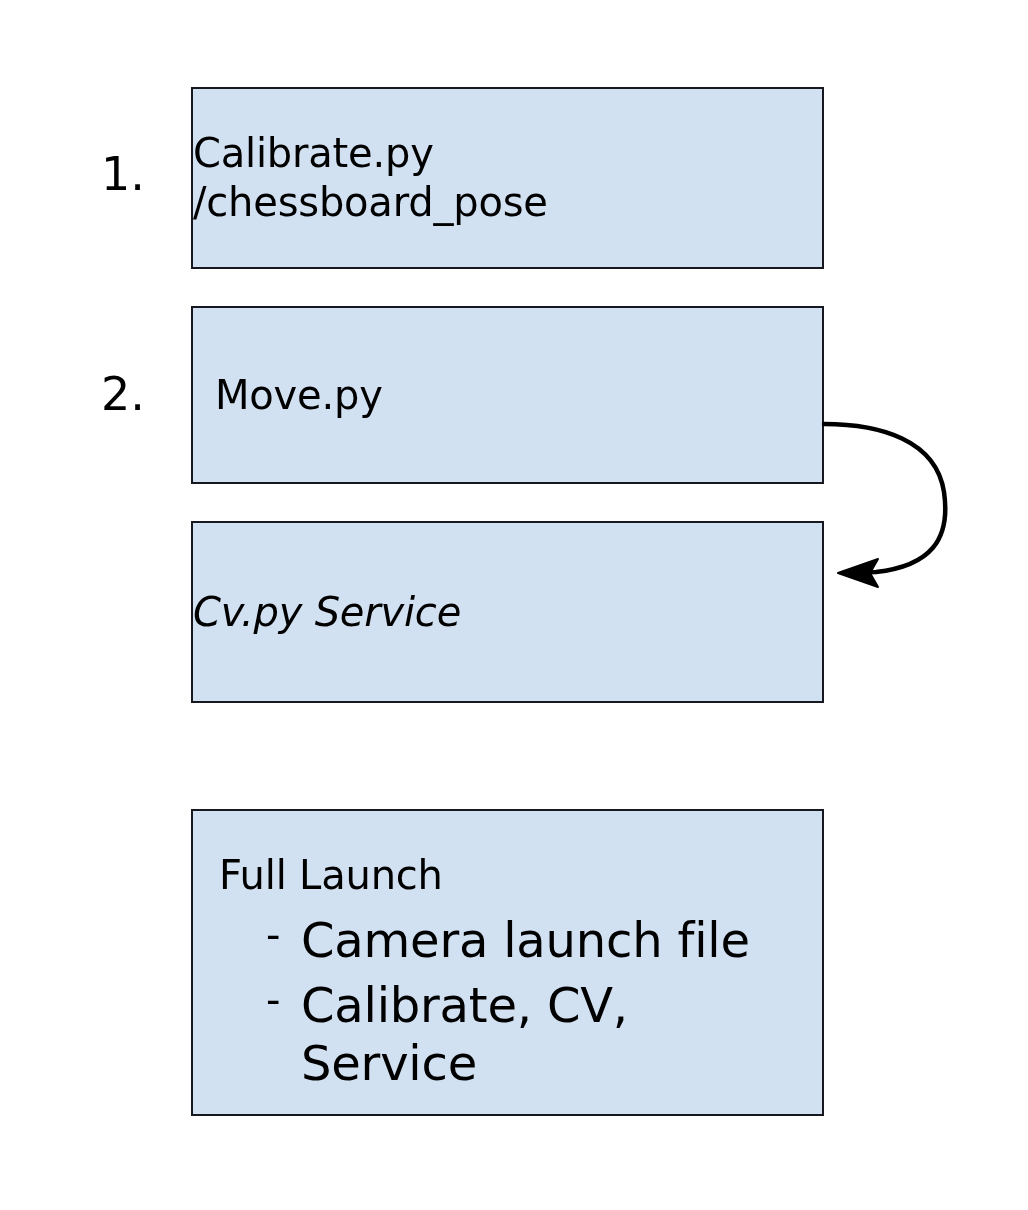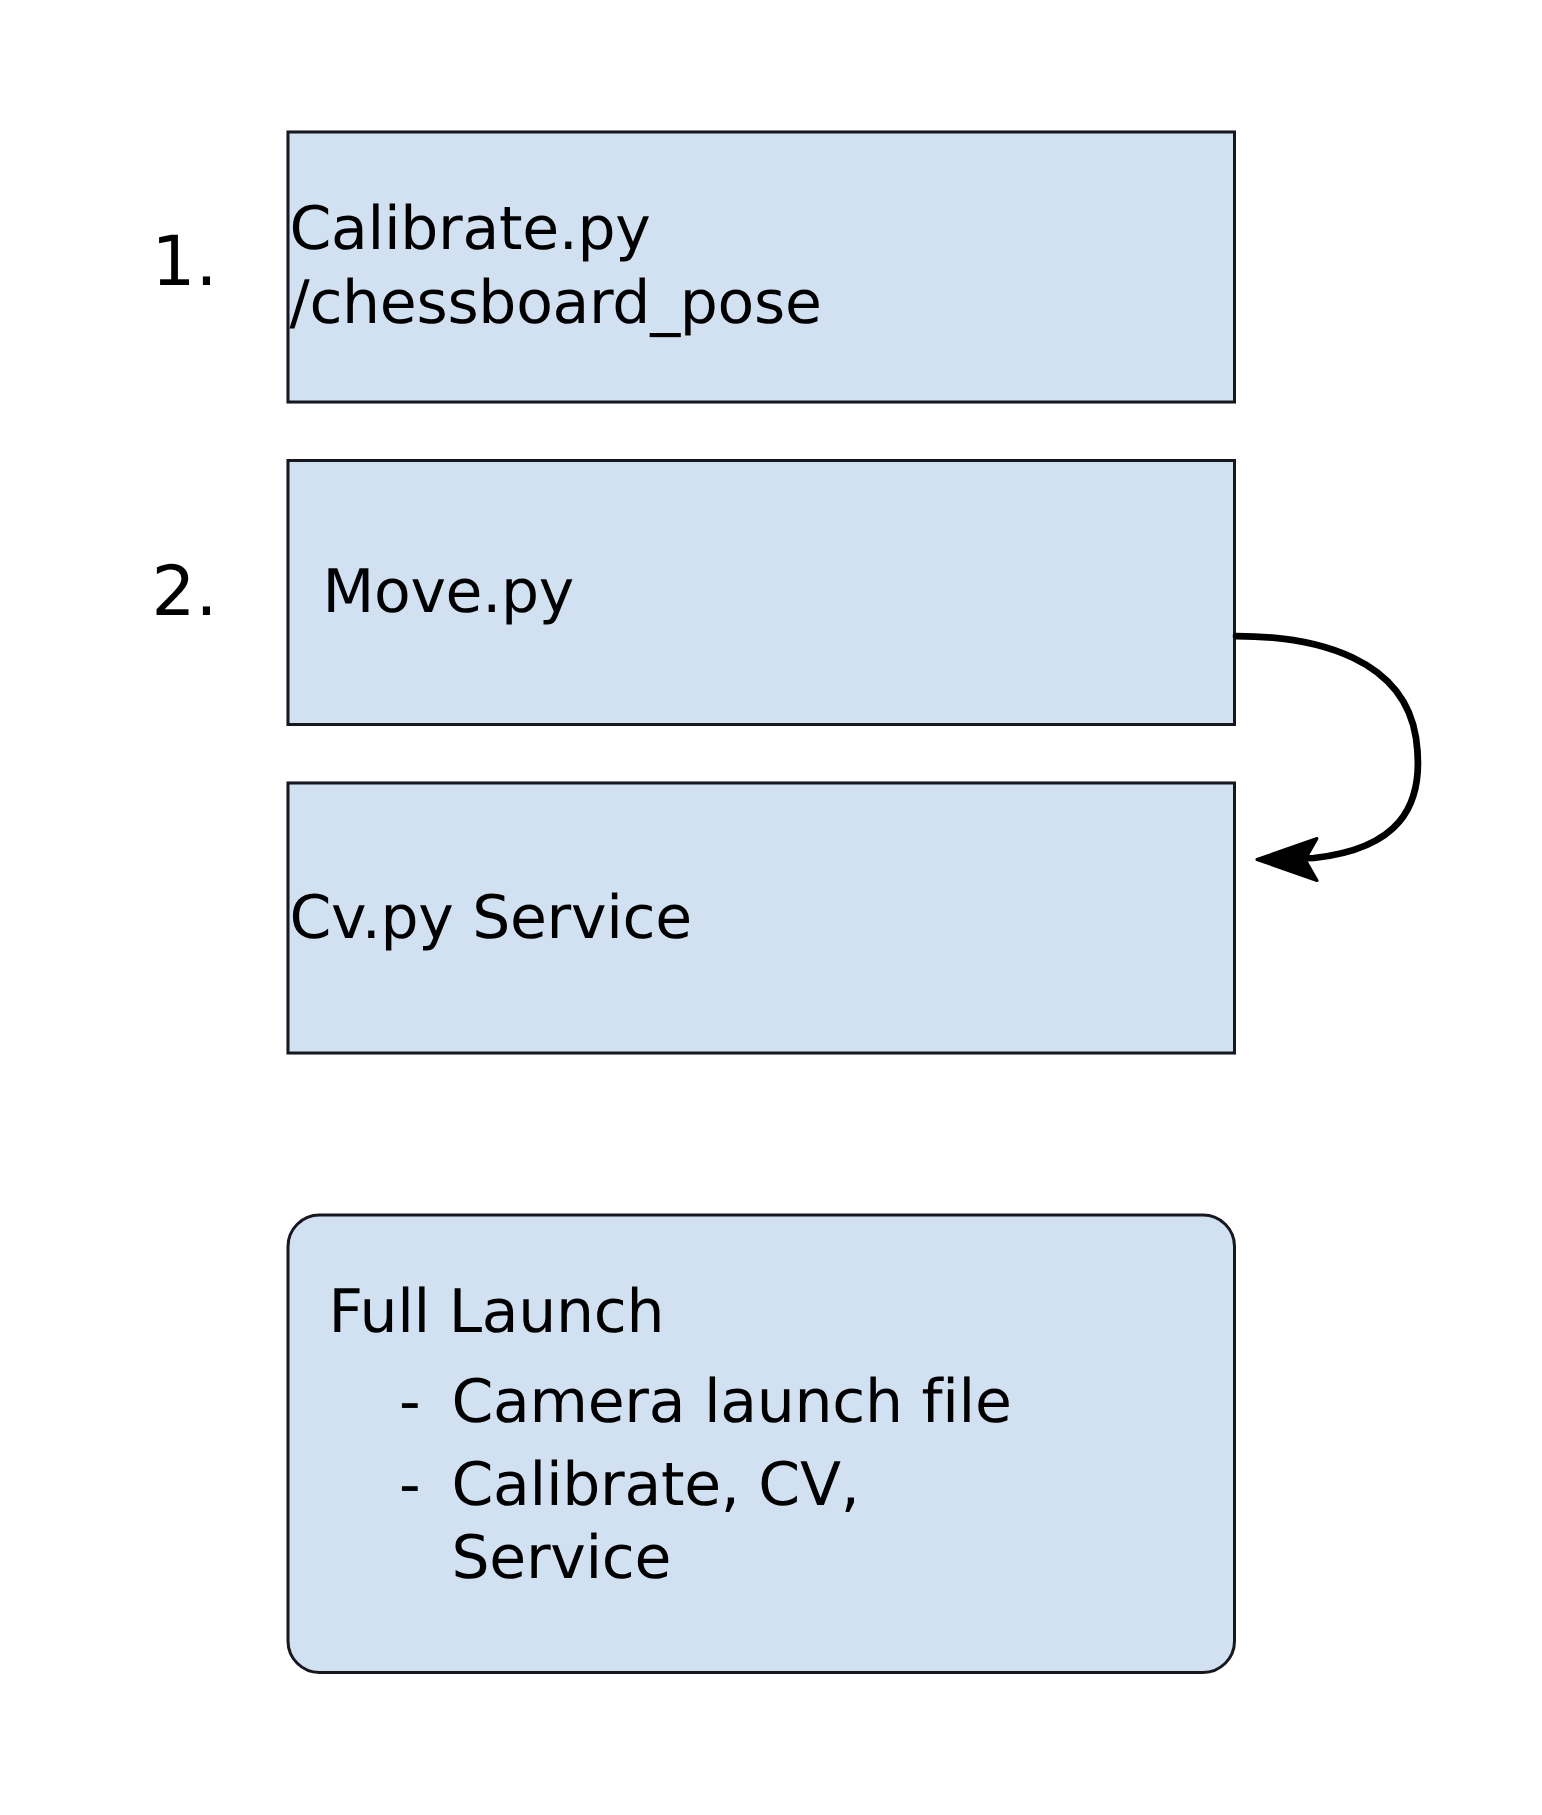--- a/index.html
+++ b/index.html
@@ -40,27 +40,26 @@
 
   .node .line {
     display: block;
     white-space: pre;
     line-height: 1.22;
     font-size: 40px;
   }
 
   #node-calibrate { left: 191px; top: 87px;  width: 633px; height: 182px; }
   #node-move      { left: 191px; top: 306px; width: 633px; height: 178px; padding-left: 22px; }
-  #node-cv        { left: 191px; top: 521px; width: 633px; height: 182px; }
+  #node-cv        { left: 191px; top: 521px; width: 633px; height: 182px; font-style: italic; }
   #node-launch    {
     left: 191px; top: 809px; width: 633px; height: 307px;
     align-items: flex-start;
     justify-content: flex-start;
     padding: 40px 0 0 26px;
-    border-radius: 22px;
   }
 
   
   .launch-title {
     font-size: 40px;
     line-height: 1.2;
     white-space: pre;
     margin-bottom: 12px;
   }
   .launch-list {
@@ -76,21 +75,21 @@
   .launch-dash {
     width: 82px;
     flex: 0 0 82px;
     text-align: left;
     padding-left: 47px;
     box-sizing: border-box;
     font-size: 40px;
     line-height: 1.22;
   }
   .launch-text {
-    font-size: 40px;
+    font-size: 48px;
     line-height: 1.22;
     white-space: pre-line;
     text-align: left;
   }
 
   
   .step-number {
     position: absolute;
     font-family: "DejaVu Sans", sans-serif;
     font-size: 46px;

